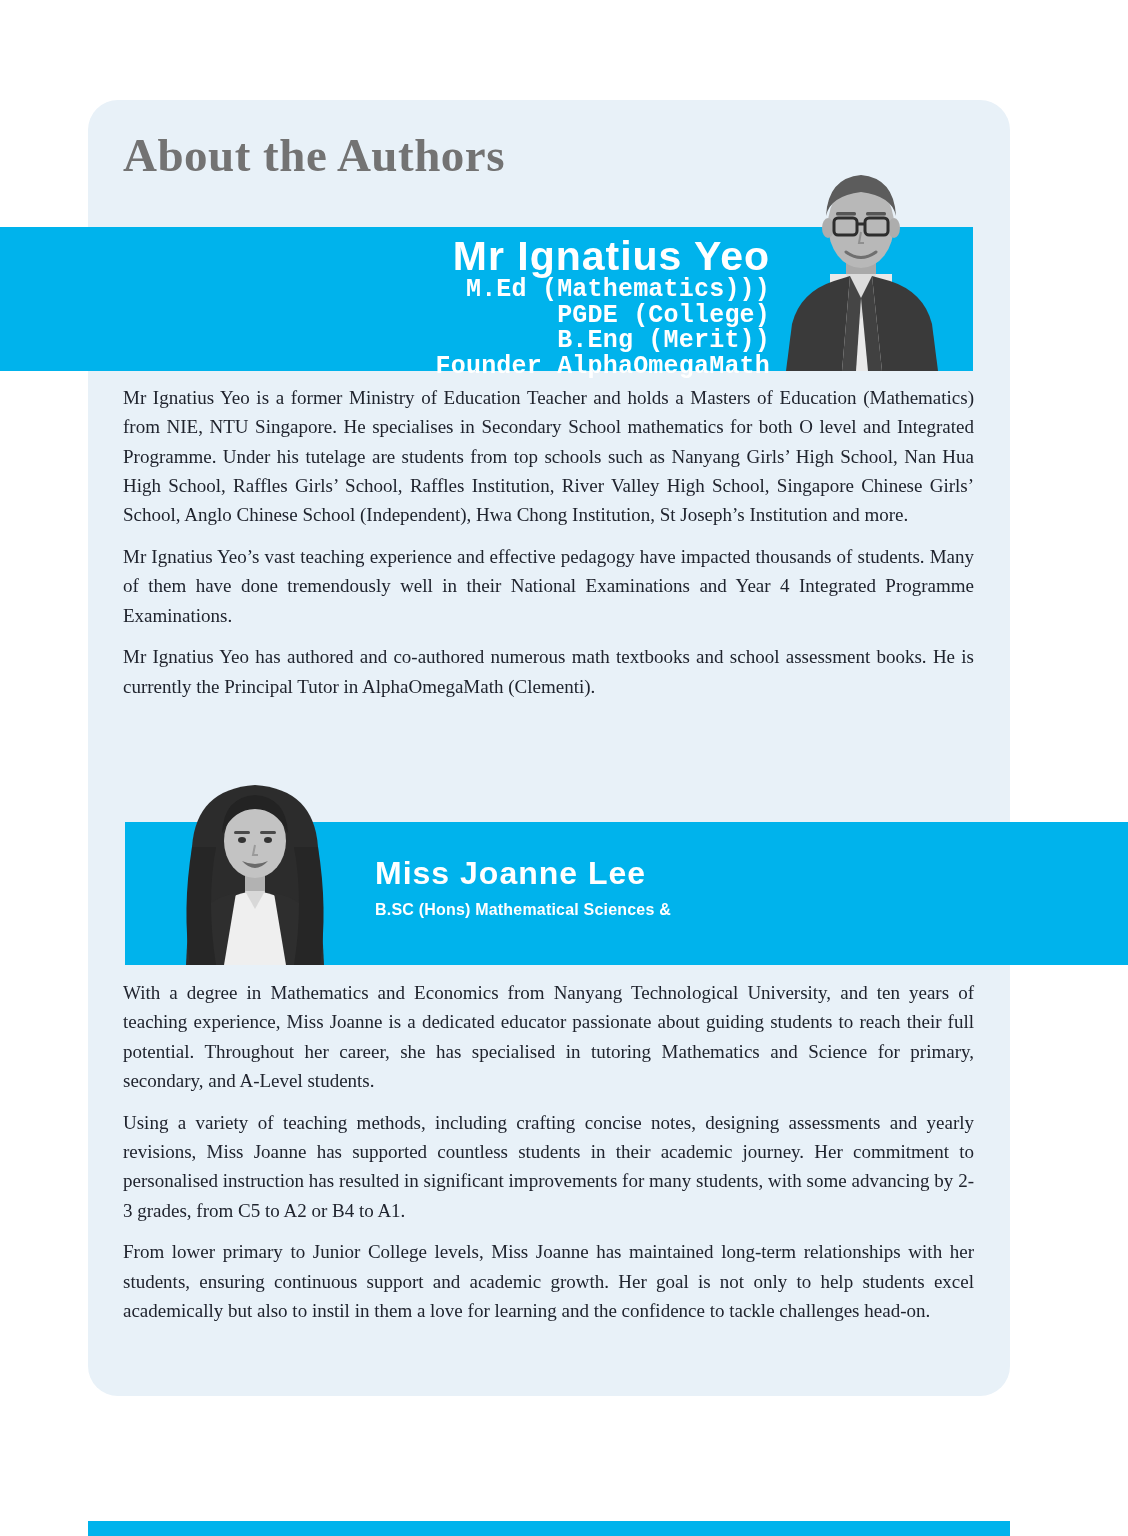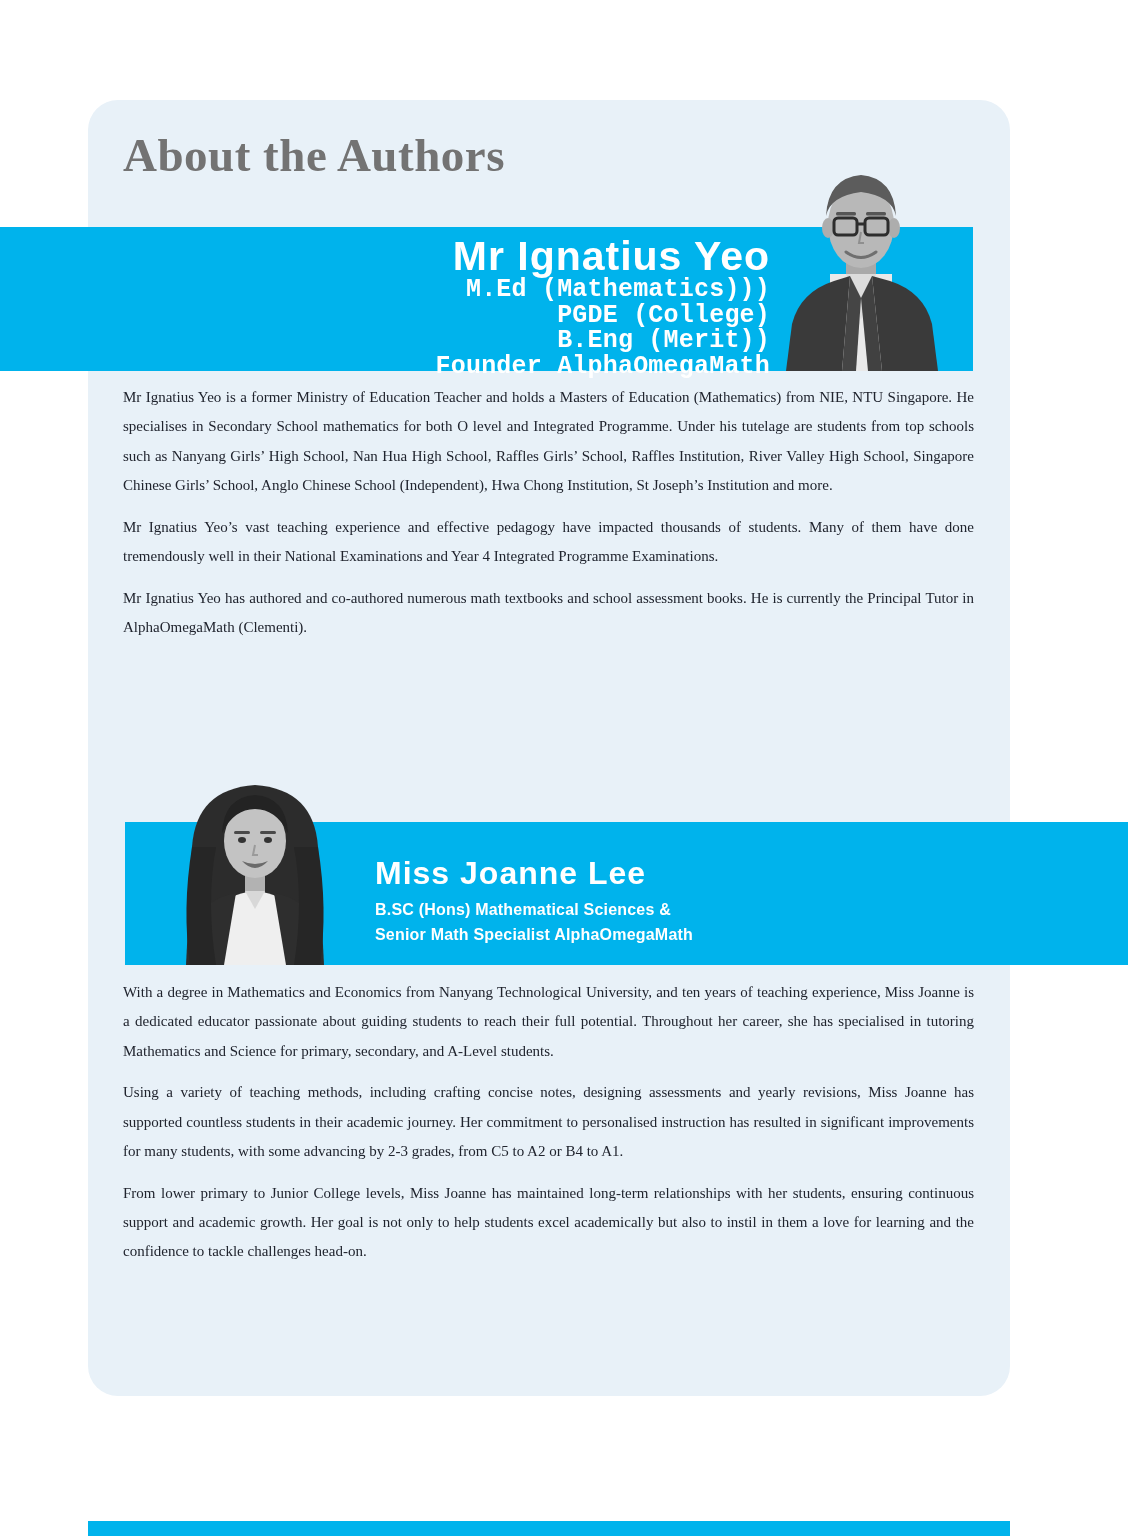--- a/index.html
+++ b/index.html
@@ -30,21 +30,21 @@
     font-family:"Liberation Sans", sans-serif; font-weight:bold;
   }
   .banner-1-text { right:203px; top:9px; text-align:right; }
   .banner-2-text { left:250px; top:31px; text-align:left; }
   .author-name-1 { font-size:41px; line-height:41px; letter-spacing:1px; }
   .cred-1 { font-size:25px; line-height:25.5px; letter-spacing:0.2px;font-family:Liberation Mono, monospace; }
   .author-name-2 { font-size:32px; line-height:40px; letter-spacing:1px; margin-bottom:5px; }
   .cred-2 { font-size:16px; line-height:24.5px; letter-spacing:0.2px; }
   .bio {
     position:absolute; left:123px; width:851px;
-    color:#20242e; font-size:15px; line-height:29.3px;
+    color:#20242e; font-size:19px; line-height:29.3px;
     text-align:justify;
   }
   .bio-1 { top:383px; }
   .bio-2 { top:978px; }
   .bio p { margin:0 0 12.5px 0; }
   .photo { position:absolute; }
   .photo-1 { left:786px; top:170px; width:152px; height:201px; }
   .photo-2 { left:152px; top:781px; width:207px; height:184px; }
   .bottom-bar {
     position:absolute; left:88px; top:1521px;
@@ -101,21 +101,20 @@
 <div class="bio bio-1">
   <p>Mr Ignatius Yeo is a former Ministry of Education Teacher and holds a Masters of Education (Mathematics) from NIE, NTU Singapore. He specialises in Secondary School mathematics for both O level and Integrated Programme. Under his tutelage are students from top schools such as Nanyang Girls’ High School, Nan Hua High School, Raffles Girls’ School, Raffles Institution, River Valley High School, Singapore Chinese Girls’ School, Anglo Chinese School (Independent), Hwa Chong Institution, St Joseph’s Institution and more.</p>
   <p>Mr Ignatius Yeo’s vast teaching experience and effective pedagogy have impacted thousands of students. Many of them have done tremendously well in their National Examinations and Year 4 Integrated Programme Examinations.</p>
   <p>Mr Ignatius Yeo has authored and co-authored numerous math textbooks and school assessment books. He is currently the Principal Tutor in AlphaOmegaMath (Clementi).</p>
 </div>
 
 <div class="banner banner-2">
   <div class="banner-text banner-2-text">
     <div class="author-name-2">Miss Joanne Lee</div>
     <div class="cred-2">B.SC (Hons) Mathematical Sciences &amp;</div>
-    <div class="cred-2">Senior Math Specialist AlphaOmegaMath</div>
   </div>
 </div>
 
 <svg class="photo photo-2" viewBox="0 0 207 184" xmlns="http://www.w3.org/2000/svg">
 
   <path d="M103,4 Q44,8 40,66 L34,184 L172,184 L166,66 Q162,8 103,4 Z" fill="#2c2c2c"></path>
 
   <rect x="93" y="88" width="20" height="26" fill="#b2b2b2"></rect>
 
   <ellipse cx="103" cy="60" rx="31" ry="37" fill="#c3c3c3"></ellipse>

